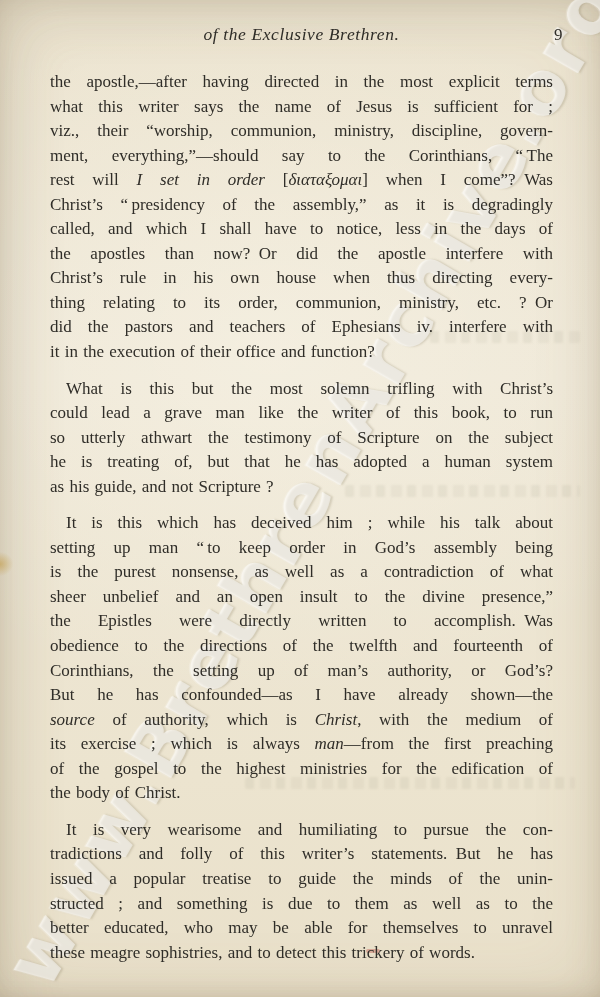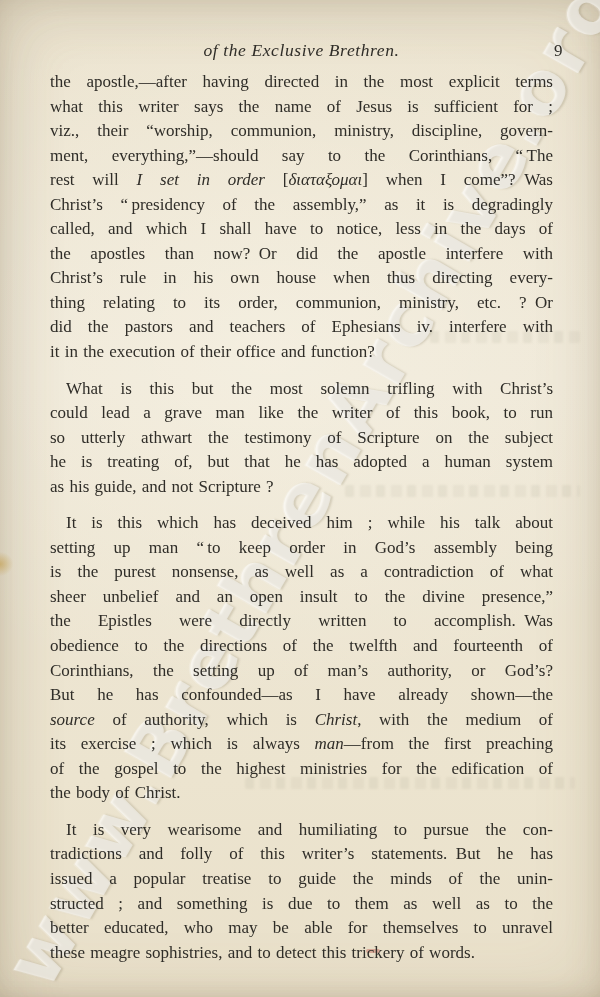--- a/index.html
+++ b/index.html
@@ -38,21 +38,21 @@
     letter-spacing: 3px;
     white-space: nowrap;
     color: rgba(255,255,255,0.50);
     text-shadow: 1px 2px 2px rgba(150,138,112,0.30), -1px -1px 1px rgba(255,255,255,0.25);
     pointer-events: none;
   }
 
   .running-head {
     position: absolute;
     left: 38px;
-    top: 40px;
+    top: 24px;
     width: 527px;
     height: 26px;
     font-size: 17.5px;
   }
   .running-title {
     display: block;
     text-align: center;
     font-style: italic;
     letter-spacing: 0.6px;
   }

